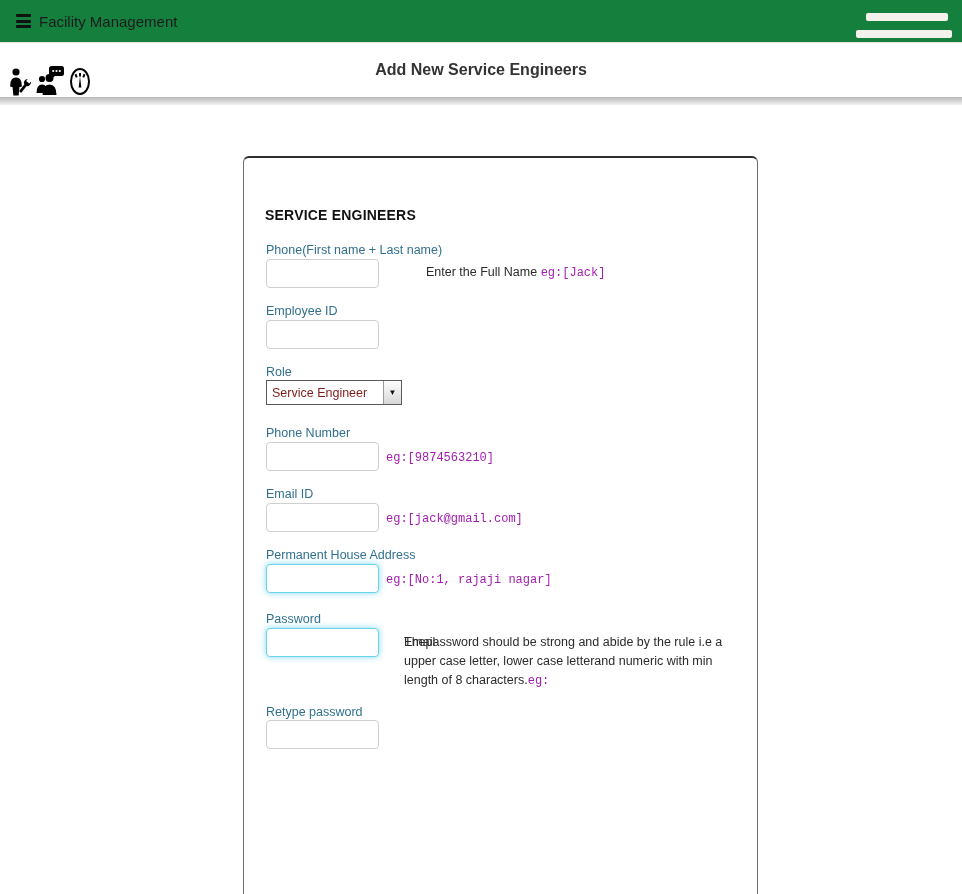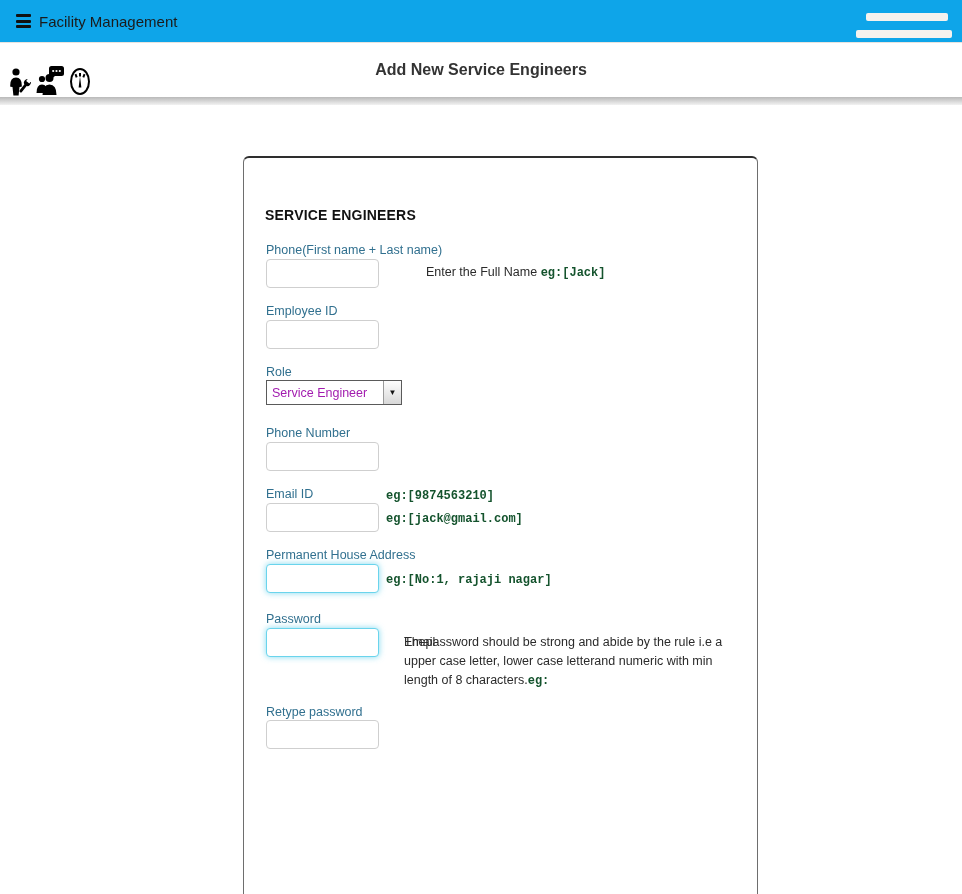--- a/index.html
+++ b/index.html
@@ -2,21 +2,21 @@
 <html><head>
 <meta charset="utf-8">
 <style>
   * { box-sizing: border-box; margin: 0; padding: 0; }
   html,body { width: 962px; height: 894px; background: #ffffff;
     font-family: "Liberation Sans", sans-serif; color: #222; overflow: hidden; }
   #stage { position: relative; width: 962px; height: 894px; background: #fff; }
 
   
   .header { position: absolute; left: 0; top: 0; width: 962px; height: 43px;
-    background: #0ea5e9; border-bottom: 1px solid #e7e3df; }
+    background: #15803d; border-bottom: 1px solid #e7e3df; }
   .hamburger { position: absolute; left: 16px; top: 14px; width: 15px; height: 15px; cursor: pointer; }
   .hamburger span { display: block; width: 15px; height: 3px; background: #111; margin-bottom: 2.6px; border-radius: 1px; }
   .app-title { position: absolute; left: 39px; top: 13px; font-size: 15px; color: #1b1b1b; }
   .faint-line { position: absolute; background: #f5f2ee; border-radius: 2px; }
   .faint-1 { right: 14px; top: 13px; width: 82px; height: 8px; }
   .faint-2 { right: 10px; top: 30px; width: 96px; height: 8px; }
 
   
   .toolbar { position: absolute; left: 0; top: 43px; width: 962px; height: 54px; background: #fff; }
   .toolbar-title { position: absolute; left: 0; right: 0; top: 18px; text-align: center;
@@ -32,26 +32,26 @@
   .panel-heading { position: absolute; left: 21px; top: 49px; font-size: 14px; font-weight: bold;
     color: #111; letter-spacing: .2px; }
 
   .f-label { position: absolute; font-size: 12.5px; color: #31708f; }
   .f-input { position: absolute; width: 113px; height: 29px; border: 1px solid #cfcfcf;
     border-radius: 4px; background: #fff; padding: 0 6px; font-size: 12px;
     font-family: "Liberation Sans", sans-serif; outline: none; }
   .f-input.glow { border: 1px solid #6ad4ec;
     box-shadow: 0 0 6px rgba(90, 205, 235, .75); }
   .helper { position: absolute; font-size: 12.5px; color: #2b2b2b; white-space: nowrap; }
-  .eg { font-family: "Liberation Mono", monospace; font-size: 12px; color: #14532d; font-weight: bold; }
+  .eg { font-family: "Liberation Mono", monospace; font-size: 12px; color: #a21caf; font-weight: normal; }
 
   
   .role-select { position: absolute; left: 22px; top: 222px; width: 136px; height: 25px;
     border: 1px solid #5a5a5a; background: #fff; display: flex; align-items: center; cursor: pointer; }
-  .role-value { flex: 1; font-size: 12.5px; color: #a21caf; padding-left: 5px; }
+  .role-value { flex: 1; font-size: 12.5px; color: #7f1d1d; padding-left: 5px; }
   .role-arrow { width: 18px; height: 23px; border-left: 1px solid #9a9a9a;
     background: linear-gradient(#fdfdfd, #d8d8d8); display: flex; align-items: center;
     justify-content: center; font-size: 8px; color: #111; }
 
   
   .pw-help { position: absolute; left: 160px; top: 475px; width: 336px;
     font-size: 12.5px; color: #2b2b2b; line-height: 19px; white-space: normal; }
   .overlap { position: relative; display: inline-block; }
   .overlap .o2 { position: absolute; left: 0; top: 0; }
   .pw-example { display: block; margin-top: 2px; }
@@ -132,21 +132,21 @@
     <input class="f-input" style="left: 22px; top: 162px;" value="">
 
     <div class="f-label" style="left:22px; top:207px;">Role</div>
     <div class="role-select">
       <span class="role-value">Service Engineer</span>
       <span class="role-arrow">▼</span>
     </div>
 
     <div class="f-label" style="left:22px; top:268px;">Phone Number</div>
     <input class="f-input" style="left: 22px; top: 284px;" value="">
-    <div class="helper" style="left:142px; top:292px;margin-top:38px;"><span class="eg">eg:[9874563210]</span></div>
+    <div class="helper" style="left:142px; top:292px;"><span class="eg">eg:[9874563210]</span></div>
 
     <div class="f-label" style="left:22px; top:329px;">Email ID</div>
     <input class="f-input" style="left: 22px; top: 345px;" value="">
     <div class="helper" style="left:142px; top:353px;"><span class="eg">eg:[jack@gmail.com]</span></div>
 
     <div class="f-label" style="left:22px; top:390px;">Permanent House Address</div>
     <input class="f-input glow" style="left: 22px; top: 406px;" value="">
     <div class="helper" style="left:142px; top:414px;"><span class="eg">eg:[No:1, rajaji nagar]</span></div>
 
     <div class="f-label" style="left:22px; top:454px;">Password</div>

